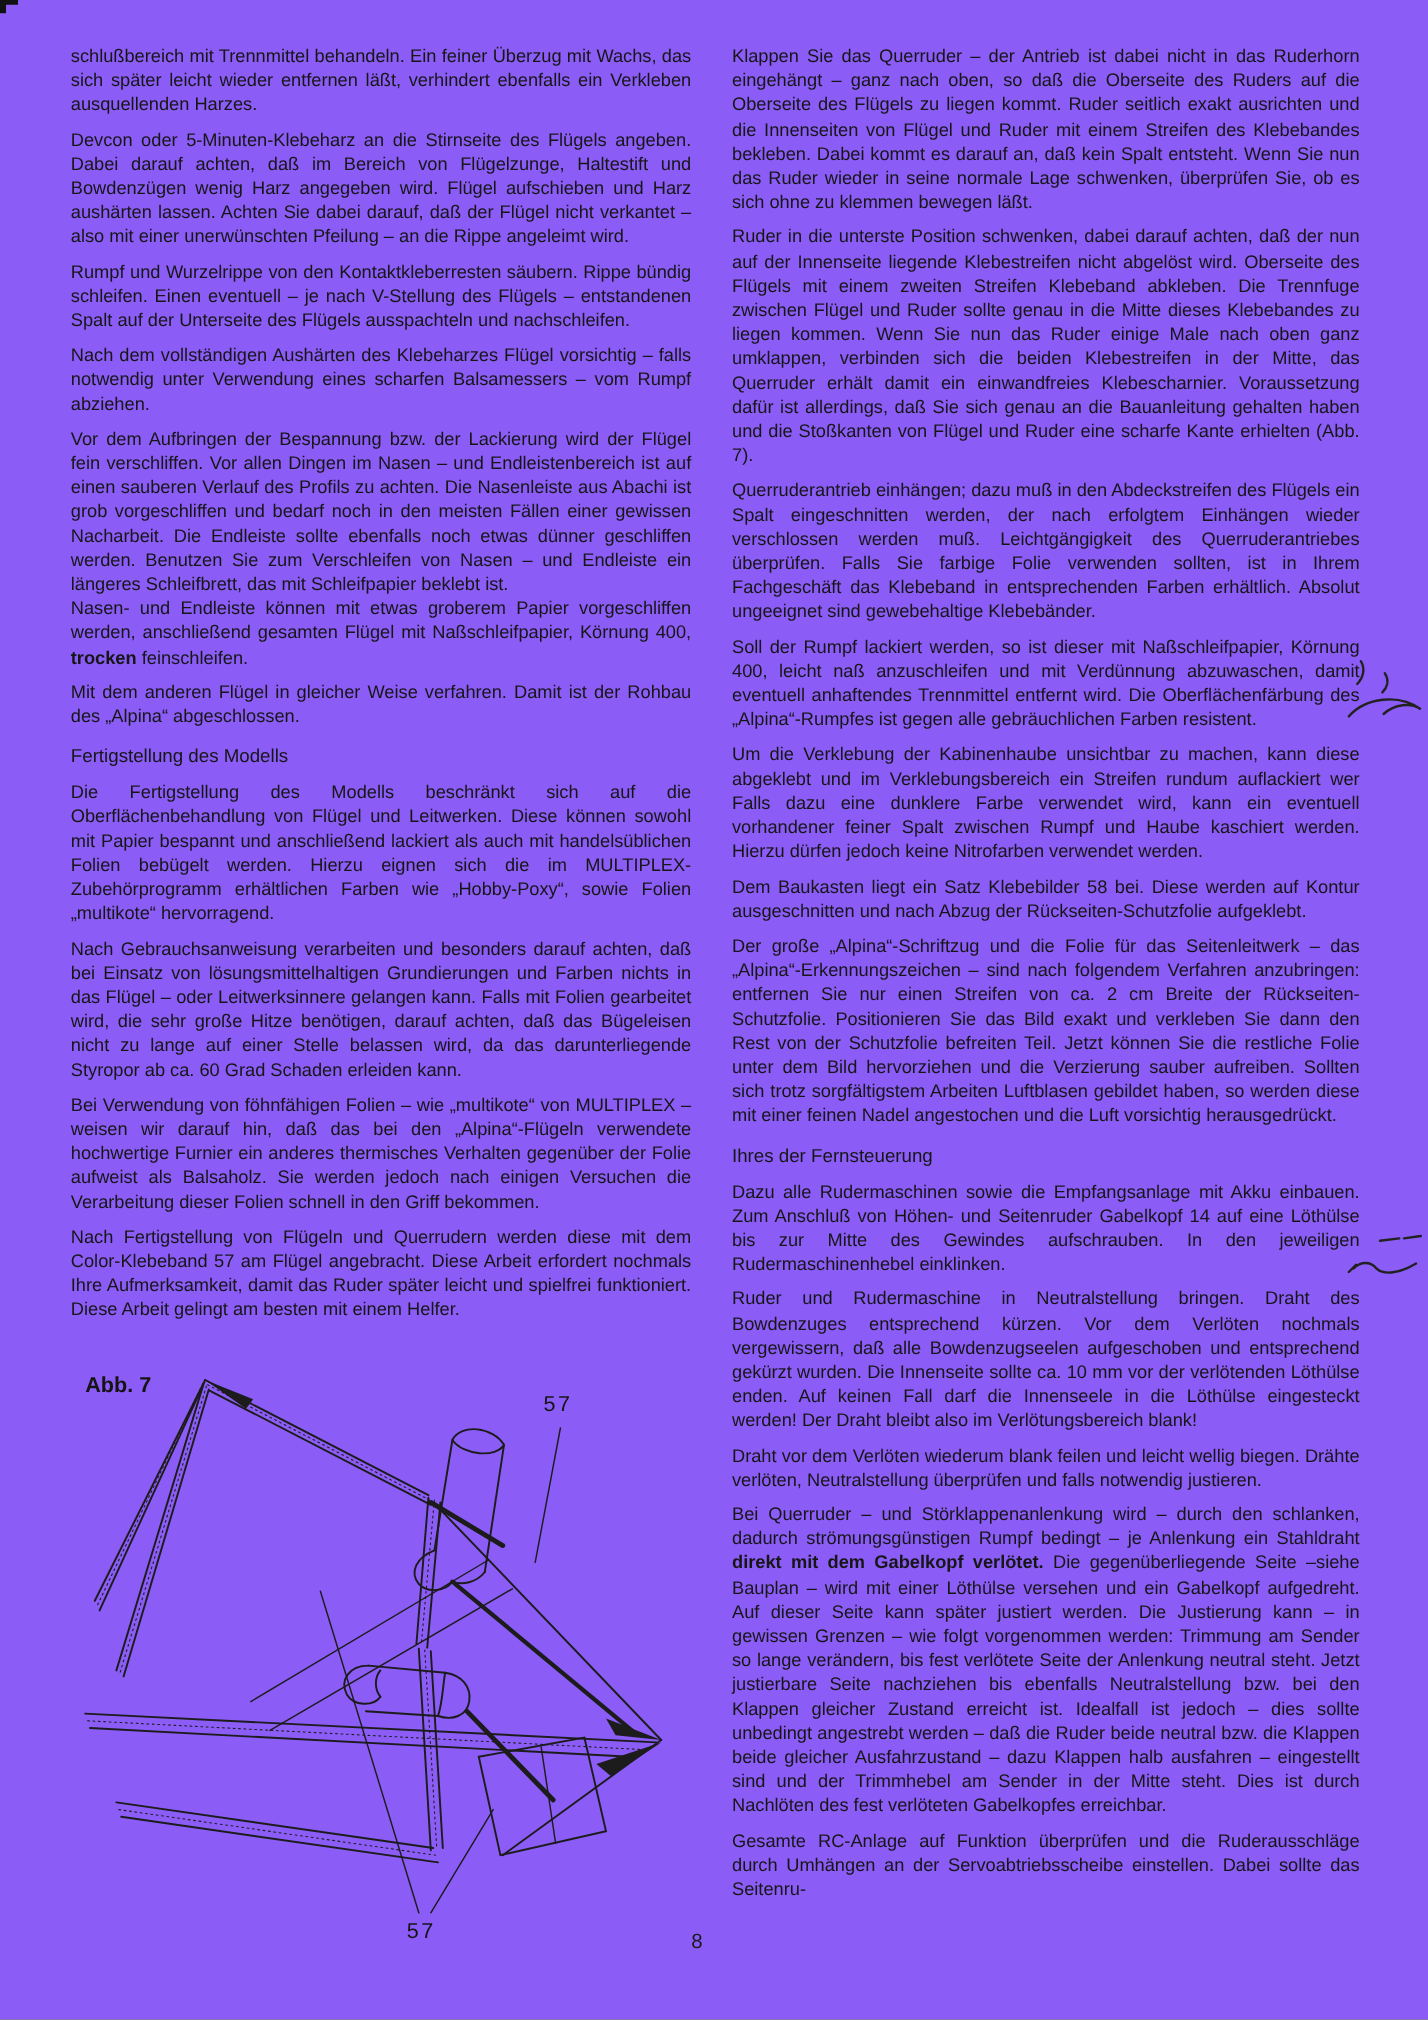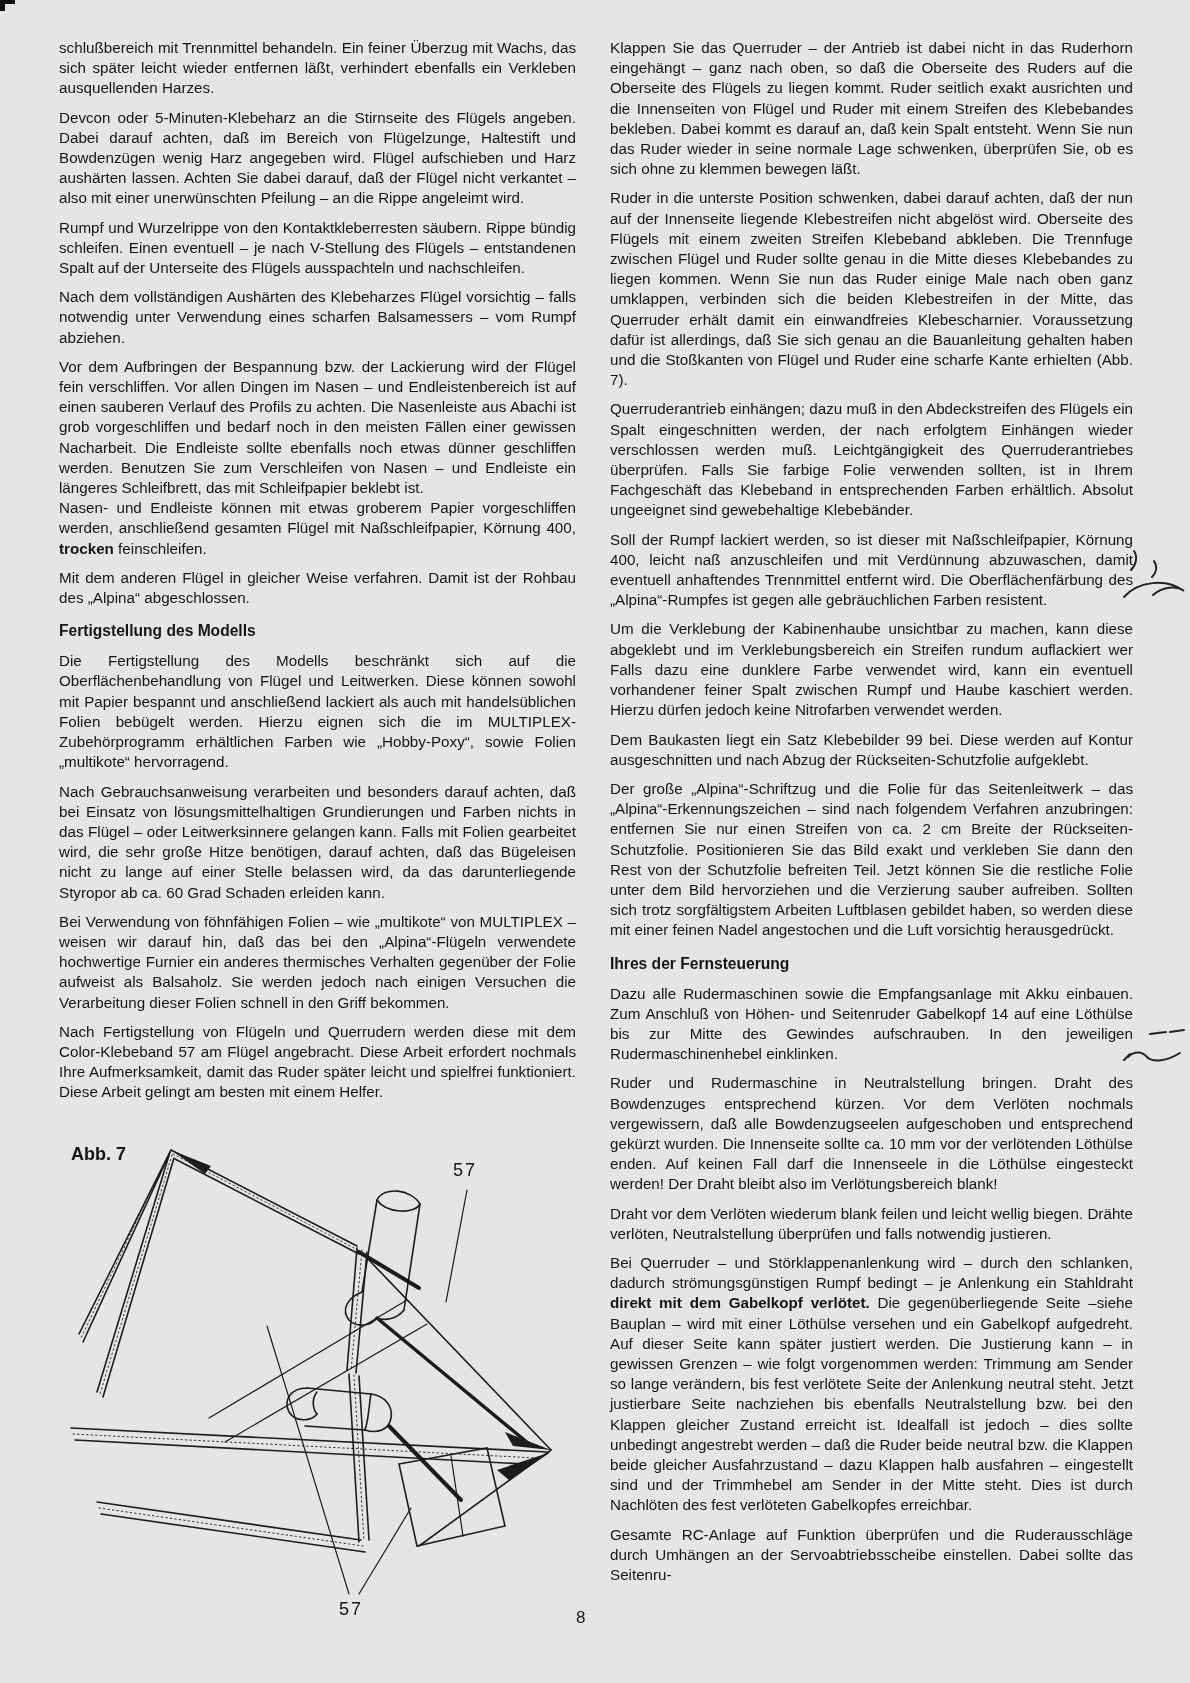--- a/index.html
+++ b/index.html
@@ -1,25 +1,25 @@
 <!DOCTYPE html>
 <html><head>
 <meta charset="utf-8">
 <style>
   html,body{margin:0;padding:0;background:#888;}
   .page{
-    position:relative;width:1190px;height:1683px;background:#e5e5e5;
+    position:relative;width:1190px;height:1683px;background:#8b5cf6;
     font-family:"Liberation Sans","DejaVu Sans",sans-serif;color:#161616;
     overflow:hidden;margin:0 auto;
   }
   .col{position:absolute;top:38px;text-align:justify;font-size:15.2px;line-height:20.2px;overflow-wrap:break-word;}
   .col-left{left:59px;width:517px;}
   .col-right{left:610px;width:523px;}
   .para{margin:0 0 9px 0;}
-  .heading{font-size:15.6px;font-weight:bold;margin:13px 0 10px 0;line-height:20px;}
+  .heading{font-size:15.6px;font-weight:normal;margin:13px 0 10px 0;line-height:20px;}
   .figure{position:relative;width:514px;height:532px;margin-top:4px;}
   .figure svg{position:absolute;left:0;top:0;}
   .fig-text{font-family:"Liberation Sans","DejaVu Sans",sans-serif;fill:#141414;}
   .pagenum{position:absolute;left:576px;top:1608px;font-size:17px;color:#1a1a1a;}
   .artifact{position:absolute;}
 </style>
 </head>
 <body>
 
 <div class="page">
@@ -107,21 +107,21 @@
     </svg>
   </div>
     </div>
 
   <div class="col col-right" id="col-right">
       <p class="para">Klappen Sie das Querruder – der Antrieb ist dabei nicht in das Ruderhorn eingehängt – ganz nach oben, so daß die Oberseite des Ruders auf die Oberseite des Flügels zu liegen kommt. Ruder seitlich exakt ausrichten und die Innenseiten von Flügel und Ruder mit einem Streifen des Klebebandes bekleben. Dabei kommt es darauf an, daß kein Spalt entsteht. Wenn Sie nun das Ruder wieder in seine normale Lage schwenken, überprüfen Sie, ob es sich ohne zu klemmen bewegen läßt.</p>
       <p class="para">Ruder in die unterste Position schwenken, dabei darauf achten, daß der nun auf der Innenseite liegende Klebestreifen nicht abgelöst wird. Oberseite des Flügels mit einem zweiten Streifen Klebeband abkleben. Die Trennfuge zwischen Flügel und Ruder sollte genau in die Mitte dieses Klebebandes zu liegen kommen. Wenn Sie nun das Ruder einige Male nach oben ganz umklappen, verbinden sich die beiden Klebestreifen in der Mitte, das Querruder erhält damit ein einwandfreies Klebescharnier. Voraussetzung dafür ist allerdings, daß Sie sich genau an die Bauanleitung gehalten haben und die Stoßkanten von Flügel und Ruder eine scharfe Kante erhielten (Abb. 7).</p>
       <p class="para">Querruderantrieb einhängen; dazu muß in den Abdeckstreifen des Flügels ein Spalt eingeschnitten werden, der nach erfolgtem Einhängen wieder verschlossen werden muß. Leichtgängigkeit des Querruderantriebes überprüfen. Falls Sie farbige Folie verwenden sollten, ist in Ihrem Fachgeschäft das Klebeband in entsprechenden Farben erhältlich. Absolut ungeeignet sind gewebehaltige Klebebänder.</p>
       <p class="para">Soll der Rumpf lackiert werden, so ist dieser mit Naßschleifpapier, Körnung 400, leicht naß anzuschleifen und mit Verdünnung abzuwaschen, damit eventuell anhaftendes Trennmittel entfernt wird. Die Oberflächenfärbung des „Alpina“-Rumpfes ist gegen alle gebräuchlichen Farben resistent.</p>
       <p class="para">Um die Verklebung der Kabinenhaube unsichtbar zu machen, kann diese abgeklebt und im Verklebungsbereich ein Streifen rundum auflackiert wer Falls dazu eine dunklere Farbe verwendet wird, kann ein eventuell vorhandener feiner Spalt zwischen Rumpf und Haube kaschiert werden. Hierzu dürfen jedoch keine Nitrofarben verwendet werden.</p>
-      <p class="para">Dem Baukasten liegt ein Satz Klebebilder 99 bei. Diese werden auf Kontur ausgeschnitten und nach Abzug der Rückseiten-Schutzfolie aufgeklebt.</p>
+      <p class="para">Dem Baukasten liegt ein Satz Klebebilder 58 bei. Diese werden auf Kontur ausgeschnitten und nach Abzug der Rückseiten-Schutzfolie aufgeklebt.</p>
       <p class="para">Der große „Alpina“-Schriftzug und die Folie für das Seitenleitwerk – das „Alpina“-Erkennungszeichen – sind nach folgendem Verfahren anzubringen: entfernen Sie nur einen Streifen von ca. 2 cm Breite der Rückseiten-Schutzfolie. Positionieren Sie das Bild exakt und verkleben Sie dann den Rest von der Schutzfolie befreiten Teil. Jetzt können Sie die restliche Folie unter dem Bild hervorziehen und die Verzierung sauber aufreiben. Sollten sich trotz sorgfältigstem Arbeiten Luftblasen gebildet haben, so werden diese mit einer feinen Nadel angestochen und die Luft vorsichtig herausgedrückt.</p>
       <h3 class="heading">Ihres der Fernsteuerung</h3>
       <p class="para">Dazu alle Rudermaschinen sowie die Empfangsanlage mit Akku einbauen. Zum Anschluß von Höhen- und Seitenruder Gabelkopf 14 auf eine Löthülse bis zur Mitte des Gewindes aufschrauben. In den jeweiligen Rudermaschinenhebel einklinken.</p>
       <p class="para">Ruder und Rudermaschine in Neutralstellung bringen. Draht des Bowdenzuges entsprechend kürzen. Vor dem Verlöten nochmals vergewissern, daß alle Bowdenzugseelen aufgeschoben und entsprechend gekürzt wurden. Die Innenseite sollte ca. 10 mm vor der verlötenden Löthülse enden. Auf keinen Fall darf die Innenseele in die Löthülse eingesteckt werden! Der Draht bleibt also im Verlötungsbereich blank!</p>
       <p class="para">Draht vor dem Verlöten wiederum blank feilen und leicht wellig biegen. Drähte verlöten, Neutralstellung überprüfen und falls notwendig justieren.</p>
       <p class="para">Bei Querruder – und Störklappenanlenkung wird – durch den schlanken, dadurch strömungsgünstigen Rumpf bedingt – je Anlenkung ein Stahldraht <b>direkt mit dem Gabelkopf verlötet.</b> Die gegenüberliegende Seite –siehe Bauplan – wird mit einer Löthülse versehen und ein Gabelkopf aufgedreht. Auf dieser Seite kann später justiert werden. Die Justierung kann – in gewissen Grenzen – wie folgt vorgenommen werden: Trimmung am Sender so lange verändern, bis fest verlötete Seite der Anlenkung neutral steht. Jetzt justierbare Seite nachziehen bis ebenfalls Neutralstellung bzw. bei den Klappen gleicher Zustand erreicht ist. Idealfall ist jedoch – dies sollte unbedingt angestrebt werden – daß die Ruder beide neutral bzw. die Klappen beide gleicher Ausfahrzustand – dazu Klappen halb ausfahren – eingestellt sind und der Trimmhebel am Sender in der Mitte steht. Dies ist durch Nachlöten des fest verlöteten Gabelkopfes erreichbar.</p>
       <p class="para">Gesamte RC-Anlage auf Funktion überprüfen und die Ruderausschläge durch Umhängen an der Servoabtriebsscheibe einstellen. Dabei sollte das Seitenru-</p>
     </div>
 
   <svg class="artifact" style="left:1120;top:545;left:1120px;top:545px" width="70" height="66">

